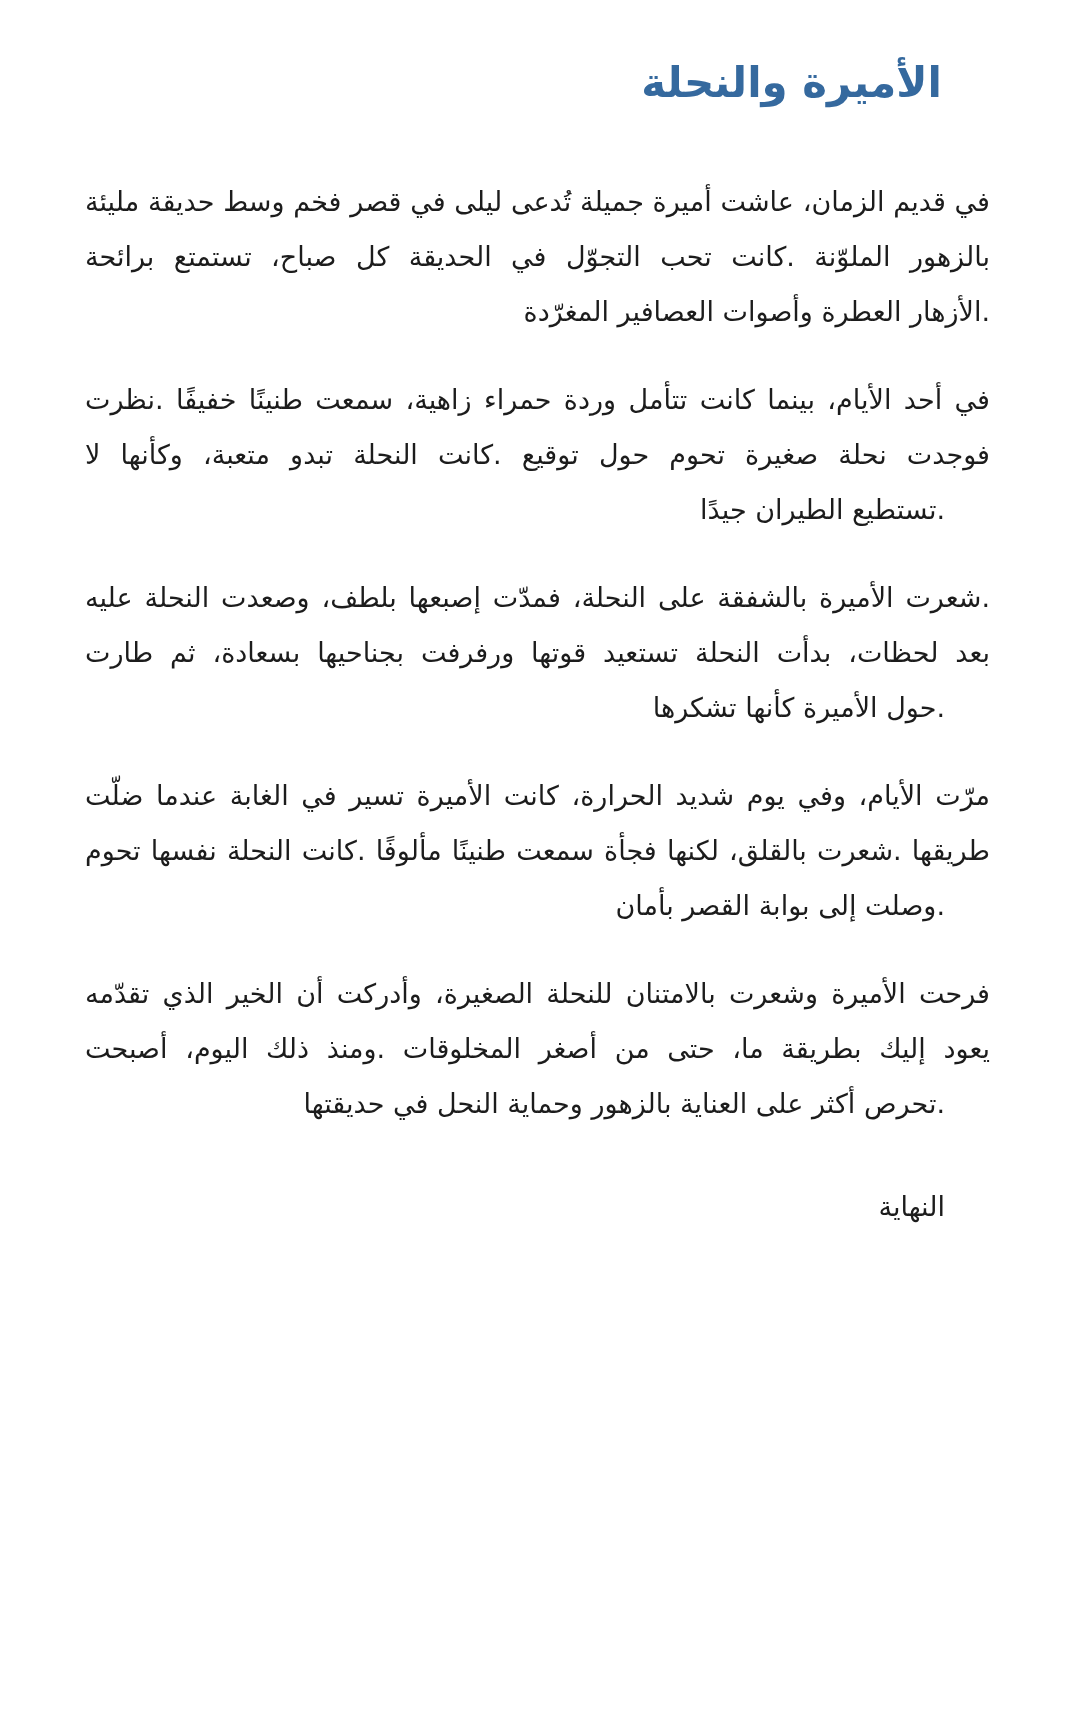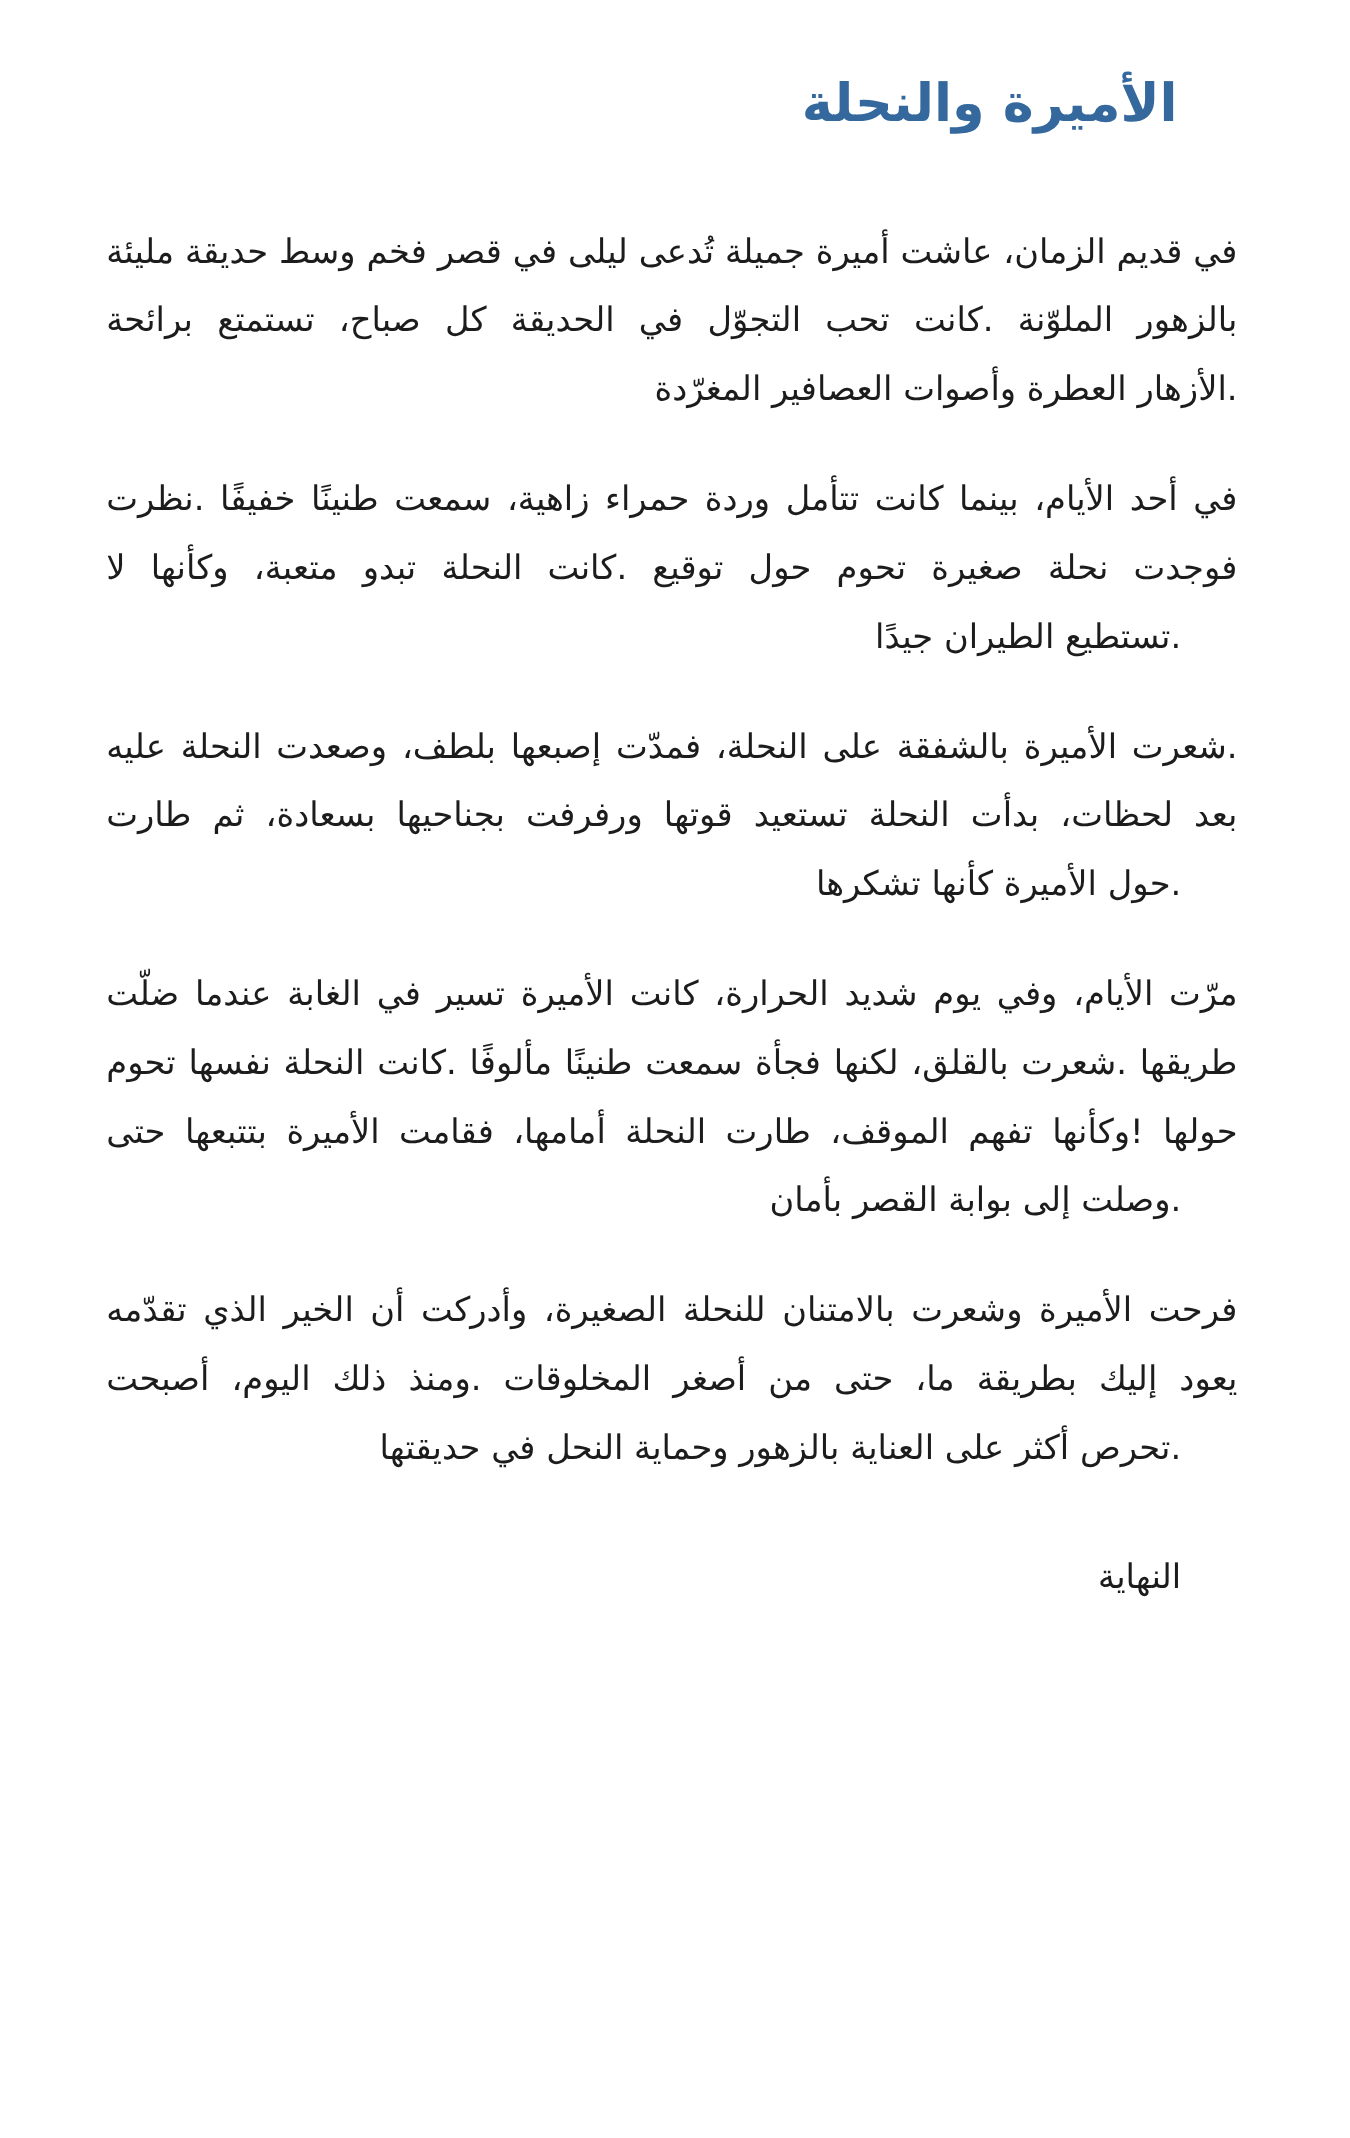--- a/index.html
+++ b/index.html
@@ -99,21 +99,20 @@
 
     <div class="para">
       <div class="line">.شعرت الأميرة بالشفقة على النحلة، فمدّت إصبعها بلطف، وصعدت النحلة عليه</div>
       <div class="line">بعد لحظات، بدأت النحلة تستعيد قوتها ورفرفت بجناحيها بسعادة، ثم طارت</div>
       <div class="line last inset">.حول الأميرة كأنها تشكرها</div>
     </div>
 
     <div class="para">
       <div class="line">مرّت الأيام، وفي يوم شديد الحرارة، كانت الأميرة تسير في الغابة عندما ضلّت</div>
       <div class="line">طريقها .شعرت بالقلق، لكنها فجأة سمعت طنينًا مألوفًا .كانت النحلة نفسها تحوم</div>
-      <div class="line">حولها !وكأنها تفهم الموقف، طارت النحلة أمامها، فقامت الأميرة بتتبعها حتى</div>
       <div class="line last inset">.وصلت إلى بوابة القصر بأمان</div>
     </div>
 
     <div class="para">
       <div class="line">فرحت الأميرة وشعرت بالامتنان للنحلة الصغيرة، وأدركت أن الخير الذي تقدّمه</div>
       <div class="line">يعود إليك بطريقة ما، حتى من أصغر المخلوقات .ومنذ ذلك اليوم، أصبحت</div>
       <div class="line last inset">.تحرص أكثر على العناية بالزهور وحماية النحل في حديقتها</div>
     </div>
 
     <div class="ending">النهاية</div>

